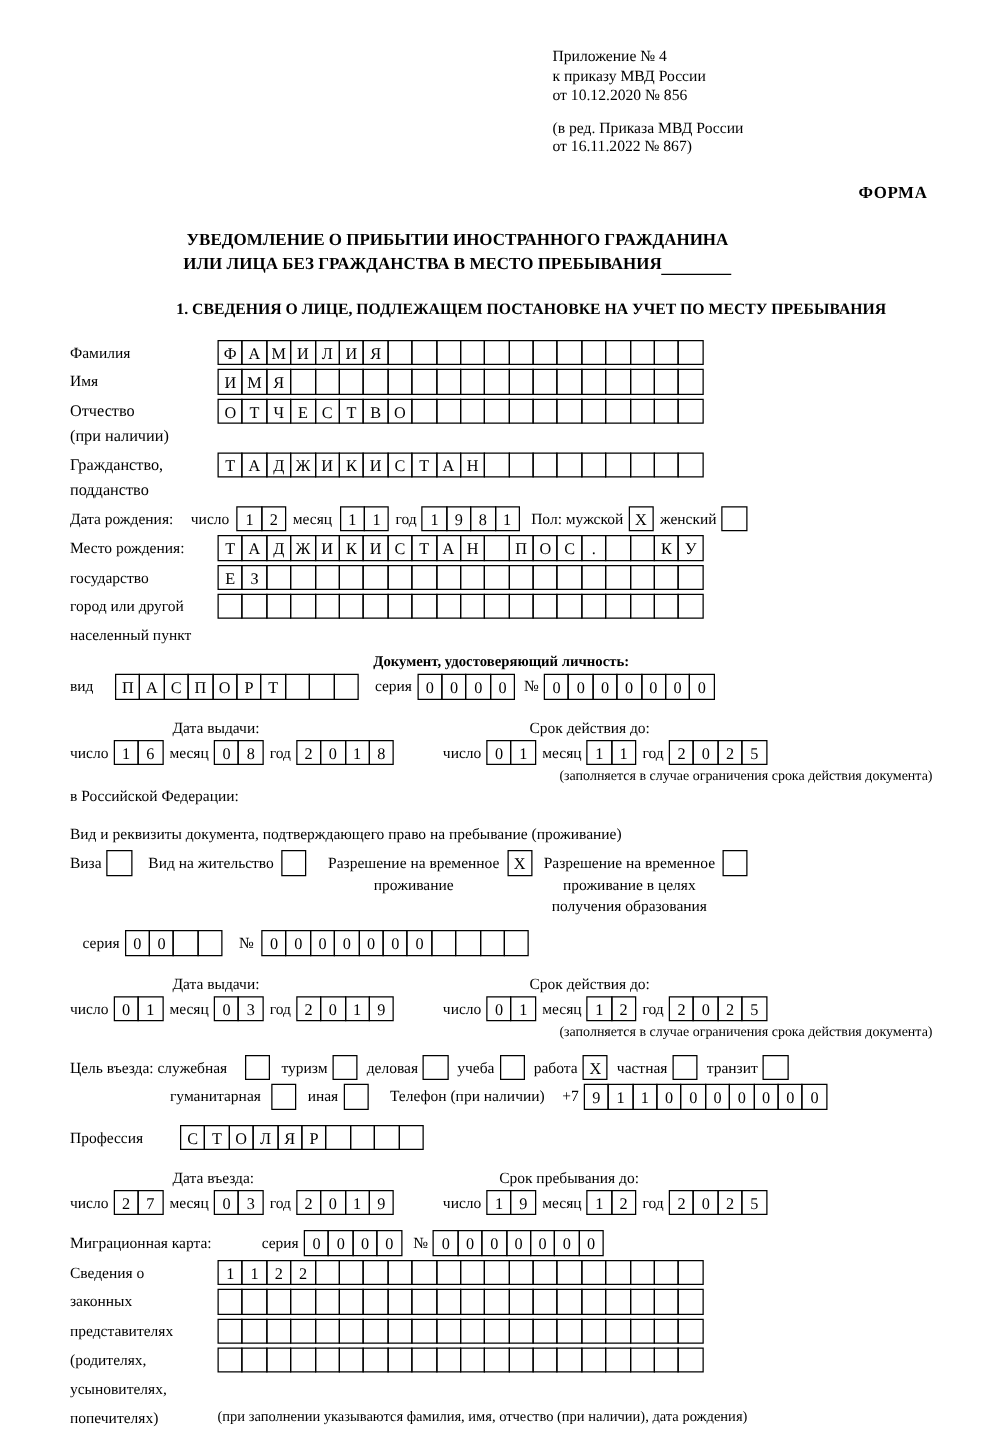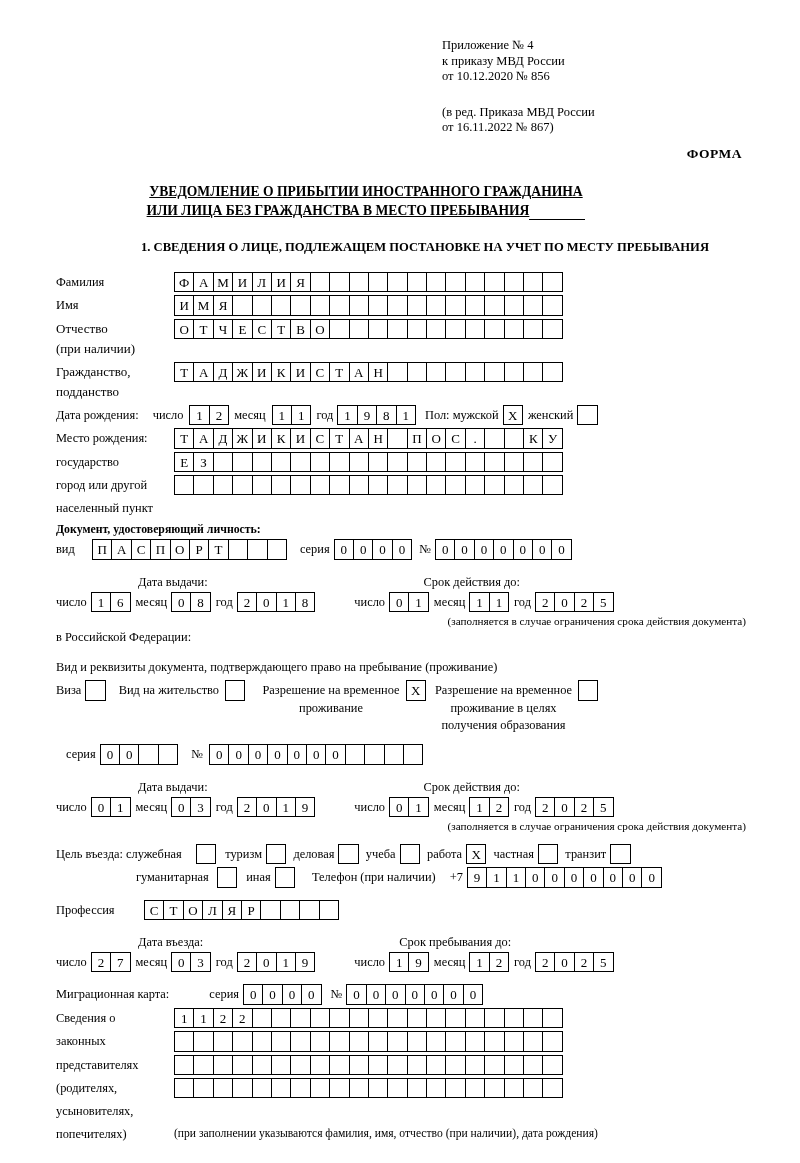--- a/index.html
+++ b/index.html
@@ -23,40 +23,39 @@
   }
   .hdr {
     position: absolute;
     top: 38px;
     right: 58px;
     width: 300px;
     text-align: left;
     font-size: 12.5px;
     line-height: 15.5px;
   }
-  .hdr .blk2 { margin-top: 20px; }
+  .hdr .blk2 { margin-top: 10px; }
   .forma {
     position: absolute;
     top: 146px;
     right: 58px;
     font-size: 13.5px;
     font-weight: bold;
     letter-spacing: 0.5px;
     margin-left: 34px;
   }
   .title {
     position: absolute;
     top: 182px;
     left: 0;
     width: 732px;
     text-align: center;
     font-size: 13.6px;
     font-weight: bold;
     line-height: 19px;
-    text-decoration: underline;
   }
   .title .und {
     display: inline-block;
     width: 56px;
     border-bottom: 1px solid #000;
     vertical-align: bottom;
     height: 13px;
   }
   .section1 {
     position: absolute;
@@ -105,20 +104,21 @@
   .gap14 { width: 14px; }
   .gap18 { width: 18px; }
   .gap40 { width: 40px; }
   .lbl-w1 { width: 118px; }
   .note {
     font-size: 11.2px;
     text-align: right;
     margin-top: 1px;
   }
   .midtitle {
+    text-align: center;
     font-weight: bold;
     font-size: 11.8px;
     margin: 4px 0 2px 0;
   }
   .inline { display: flex; align-items: center; }
   .mt6 { margin-top: 12px; }
   .mt10 { margin-top: 10px; }
   .mt3 { margin-top: 3px; }
   .sublabel-block {
     width: 118px;

